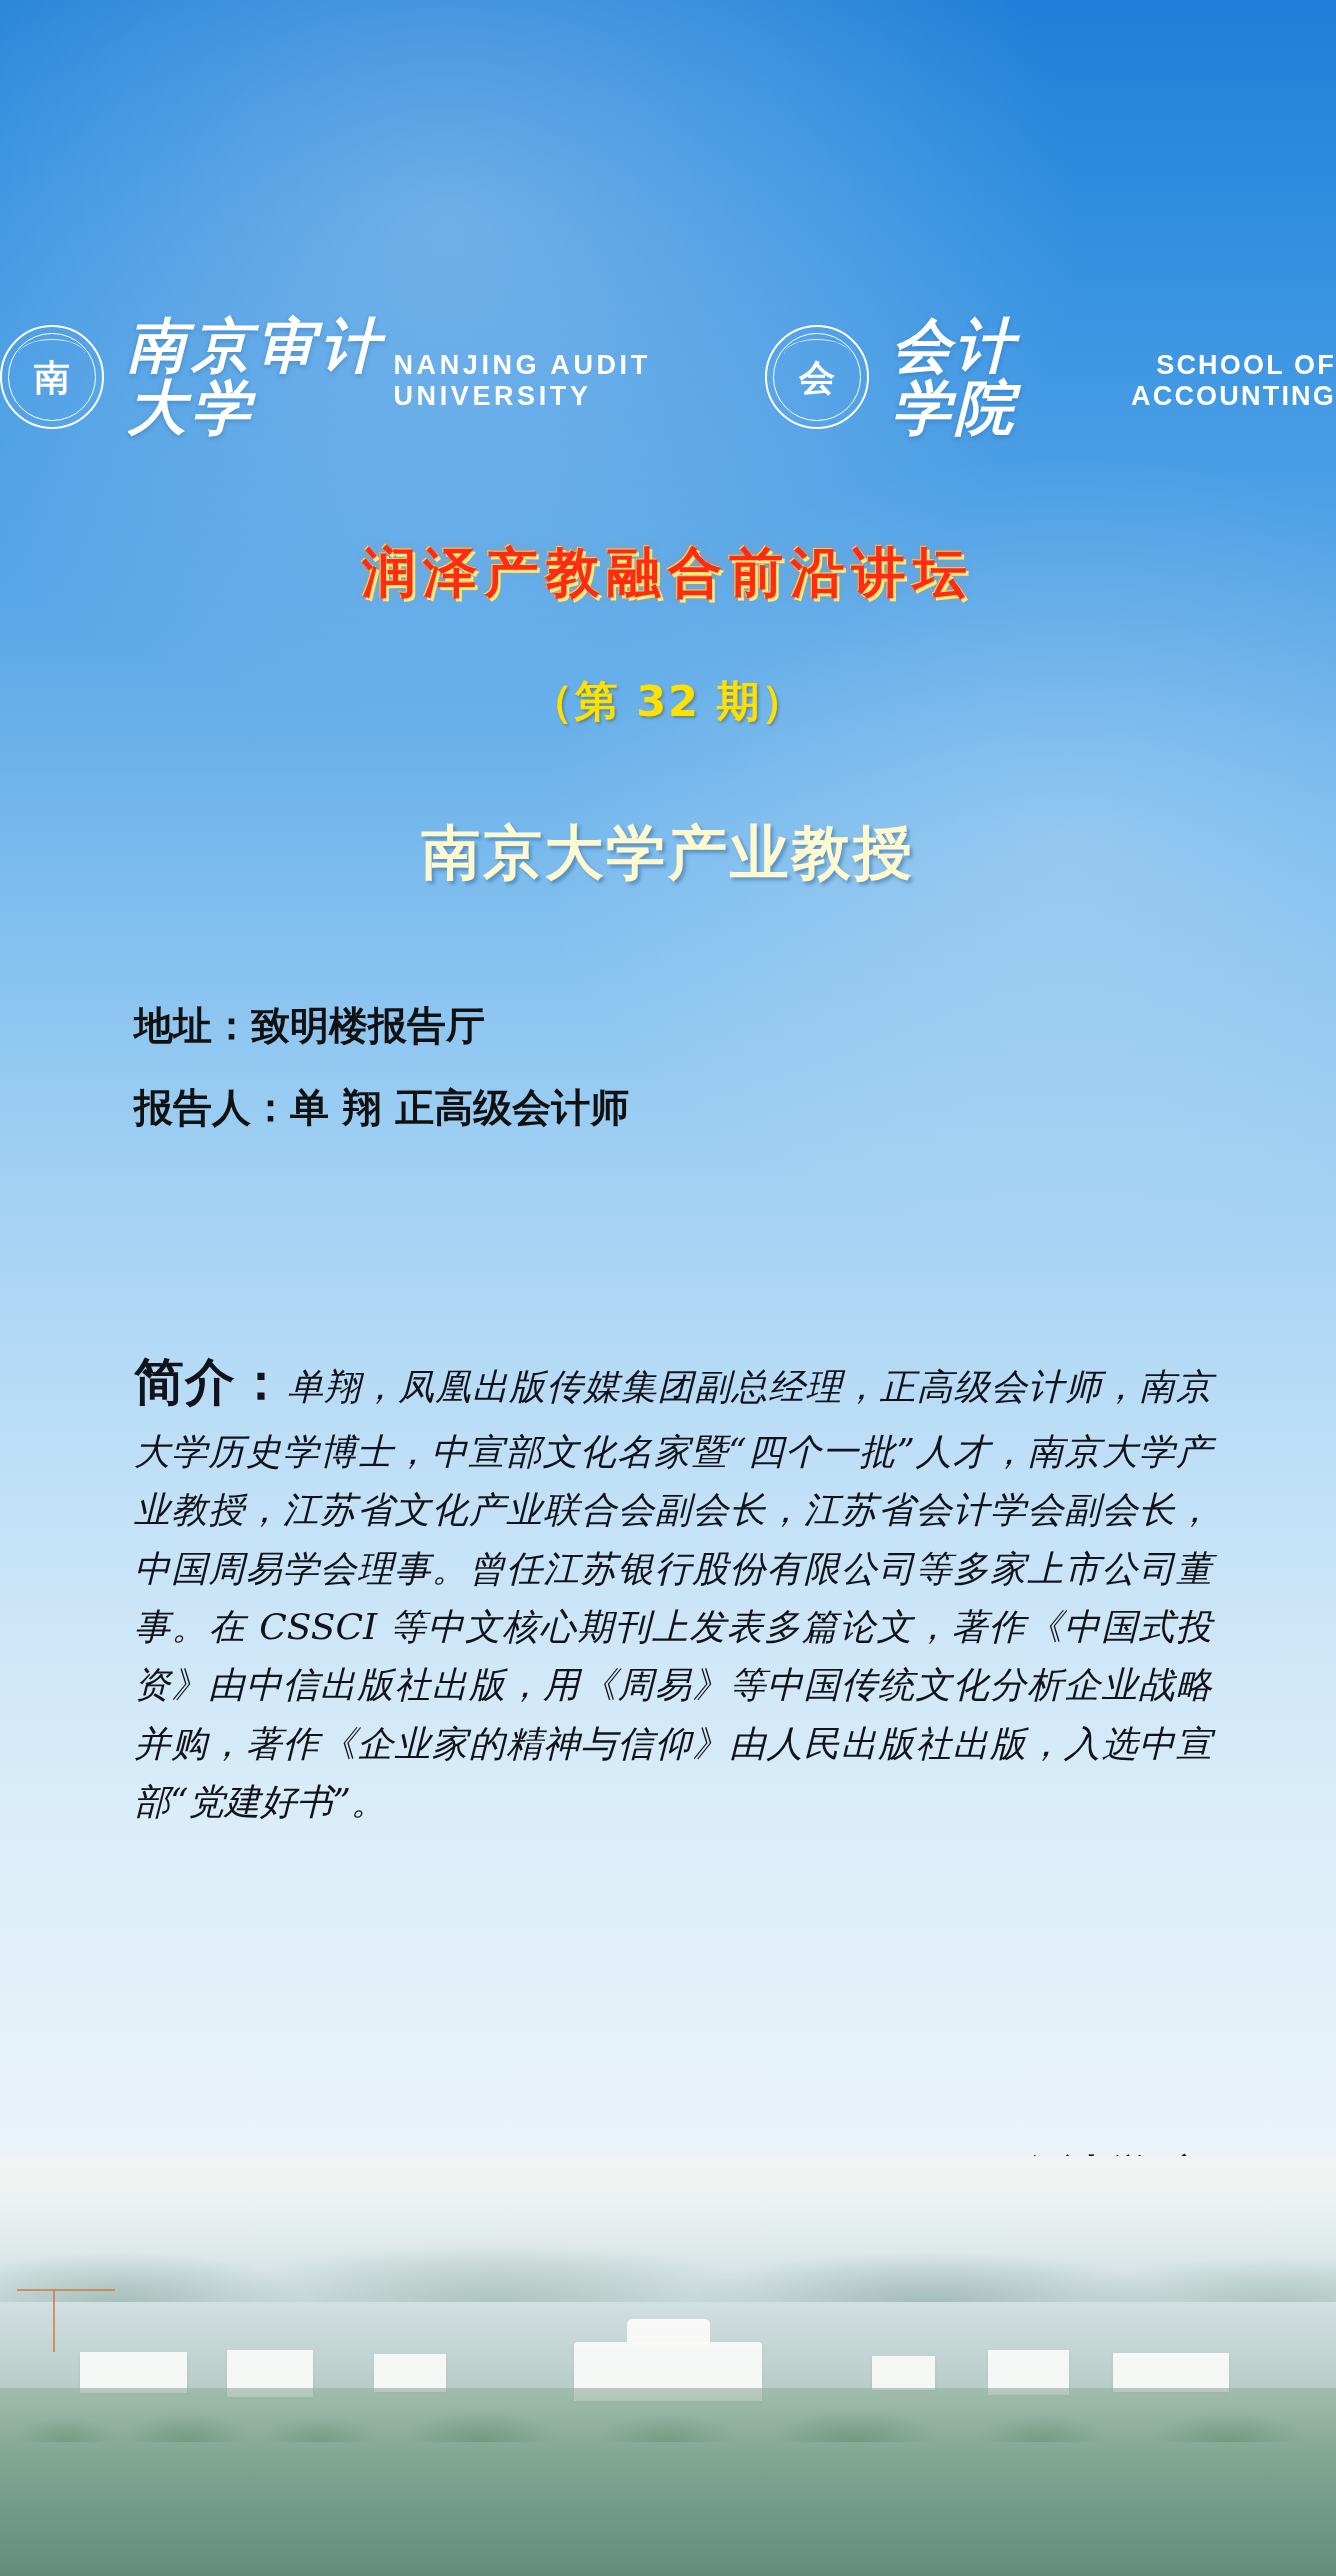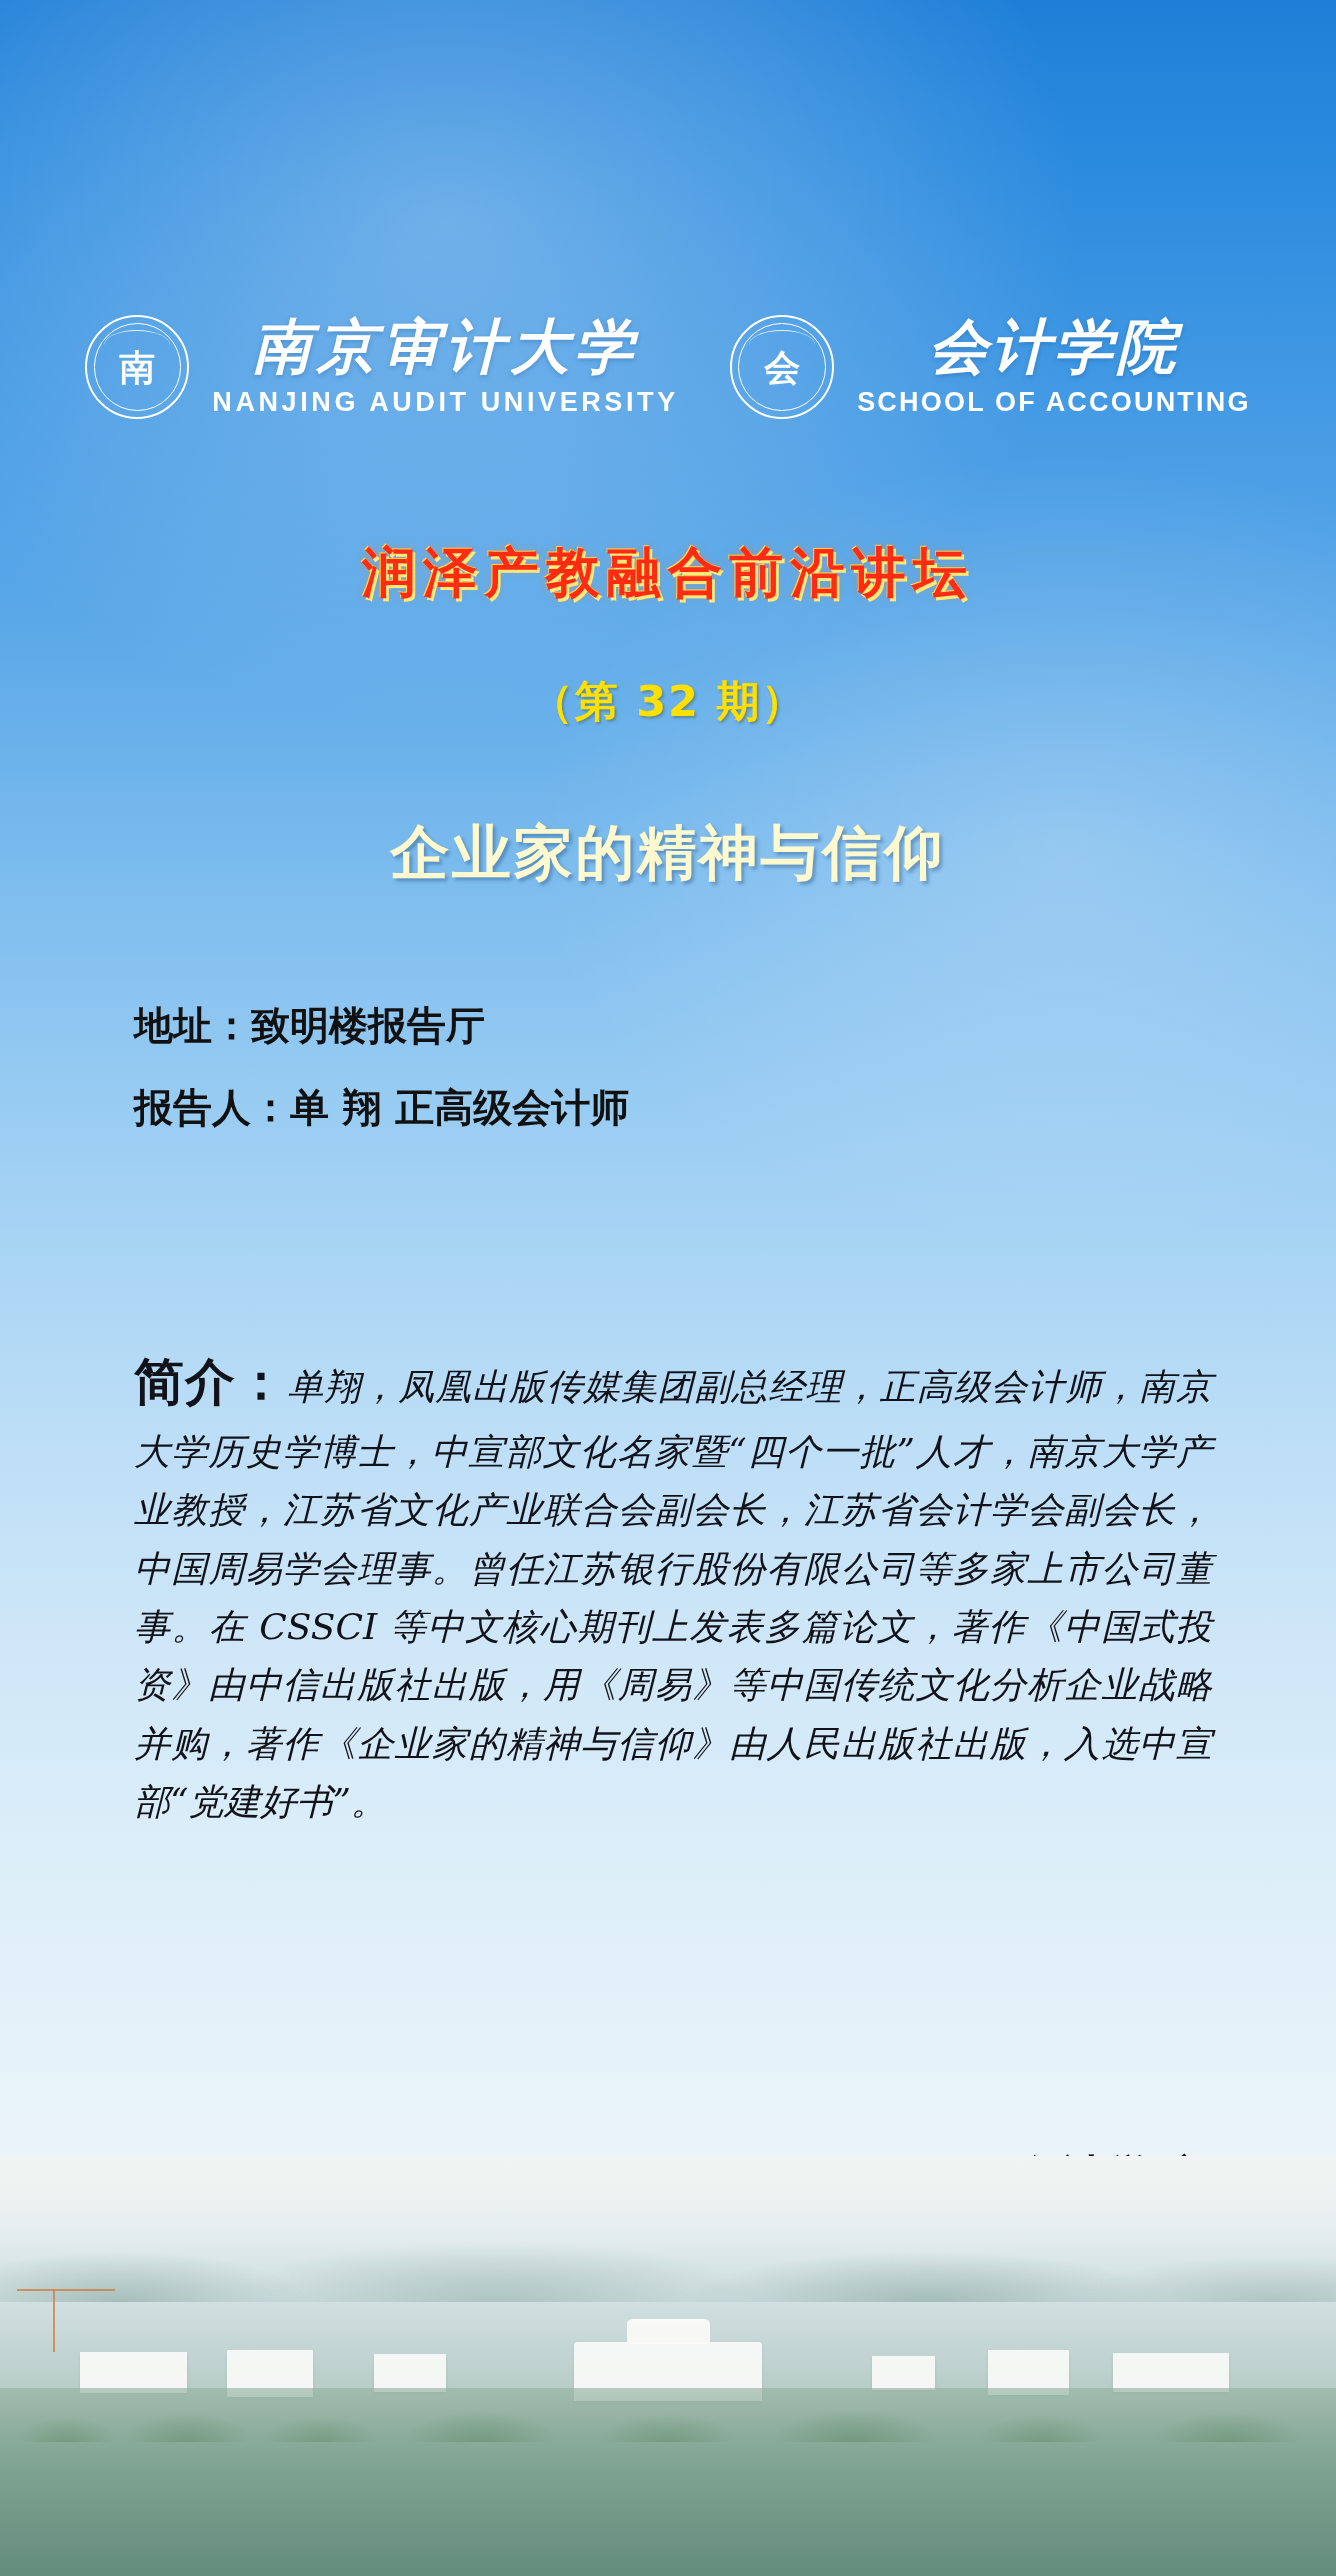--- a/index.html
+++ b/index.html
@@ -97,21 +97,21 @@
     top: 12.5px;
     transform: translateX(-50%);
     width: 66px;
     height: 14.3px;
     border-top: 1.8px solid rgba(255,255,255,0.85);
     border-radius: 50% 50% 0 0 / 100% 100% 0 0;
   }
 
   .wordmark {
     display: flex;
-    flex-direction: column;
+    flex-direction: row;
     align-items: center;
     color: #ffffff;
   }
   .wordmark .cn {
     font-family: "DejaVu Serif", serif;
     font-weight: 700;
     font-size: 59px;
     letter-spacing: 5.4px;
     line-height: 1.05;
     text-shadow: 0 1.8px 5.4px rgba(0,60,120,0.25);
@@ -353,21 +353,21 @@
 
     <div class="wordmark acct">
       <div class="cn">会计学院</div>
       <div class="en">SCHOOL OF ACCOUNTING</div>
     </div>
 
   </div>
 
   <div class="main-title">润泽产教融合前沿讲坛</div>
   <div class="issue">（第 32 期）</div>
-  <div class="subject">企业家的精神与信仰</div>
+  <div class="subject">南京大学产业教授</div>
 
   <div class="info">
     <div class="info-line">地址：致明楼报告厅</div>
     <div class="info-line">报告人：单  翔  正高级会计师</div>
   </div>
 
   <div class="intro">
     <span class="lead">简介：</span><span>单翔，凤凰出版传媒集团副总经理，正高级会计师，南京大学历史学博士，中宣部文化名家暨“四个一批”人才，南京大学产业教授，江苏省文化产业联合会副会长，江苏省会计学会副会长，中国周易学会理事。曾任江苏银行股份有限公司等多家上市公司董事。在 CSSCI 等中文核心期刊上发表多篇论文，著作《中国式投资》由中信出版社出版，用《周易》等中国传统文化分析企业战略并购，著作《企业家的精神与信仰》由人民出版社出版，入选中宣部“党建好书”。</span>
   </div>
 

